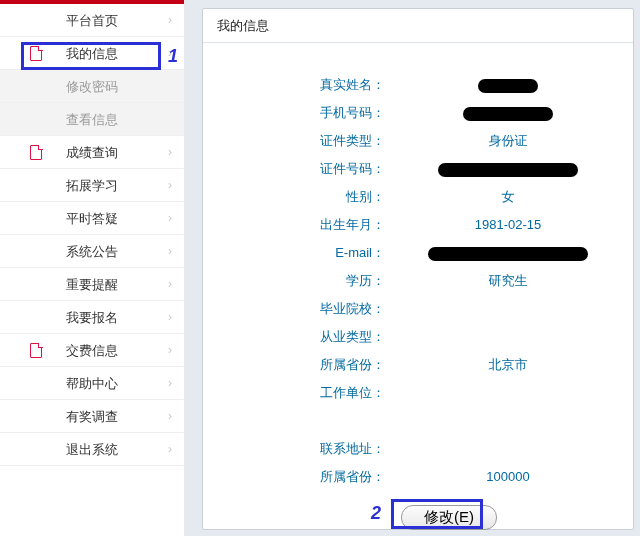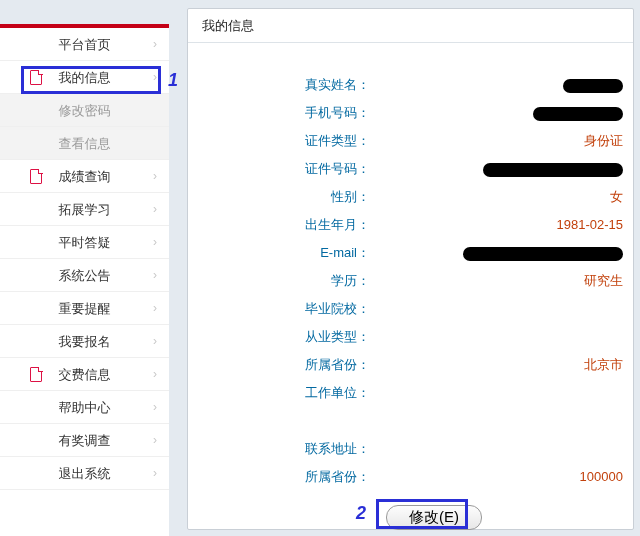--- a/index.html
+++ b/index.html
@@ -8,25 +8,24 @@
     font-family: "Microsoft YaHei", Arial, sans-serif;
     font-size: 13px;
     background: #e4eaf0;
     color: #333;
     width: 640px;
     height: 536px;
     overflow: hidden;
   }
   .layout { display: flex; width: 640px; height: 536px; }
   .sidebar {
-    width: 169px;
+    width: 184px;
     background: #fff;
     position: relative;
     border-top: 4px solid #c40016;
-    margin-top: 24px;
   }
   .menu { list-style: none; margin: 0; padding: 0; }
   .menu li {
     height: 33px;
     line-height: 33px;
     border-bottom: 1px solid #efefef;
     position: relative;
     cursor: pointer;
     text-align: center;
     color: #333;
@@ -61,21 +60,21 @@
     border: 1px solid #c9cfd6; border-radius: 2px;
     display: flex; flex-direction: column;
   }
   .content-header {
     height: 34px; line-height: 34px; padding-left: 14px;
     border-bottom: 1px solid #dde3e8; color: #222; font-size: 13px;
   }
   .info { flex: 1; padding: 28px 10px 10px 10px; position: relative; }
   .row { display: flex; height: 28px; line-height: 28px; }
   .row .k { width: 180px; text-align: right; padding-right: 8px; color: #0369a1; }
-  .row .v { flex: 1; text-align: right; color: #c2410c; }
+  .row .v { flex: 1; text-align: center; color: #0369a1; }
   .redact {
     display: inline-block; background: #000; border-radius: 9px;
     height: 14px; vertical-align: middle;
   }
   .btn-wrap { text-align: left; padding-left: 188px; margin-top: 14px; position: relative; }
   .btn {
     display: inline-block; padding: 2px 22px; font-size: 15px;
     background: linear-gradient(#fdfdfd, #e7e7e7);
     border: 1px solid #9a9a9a; border-radius: 12px; cursor: pointer;
   }

